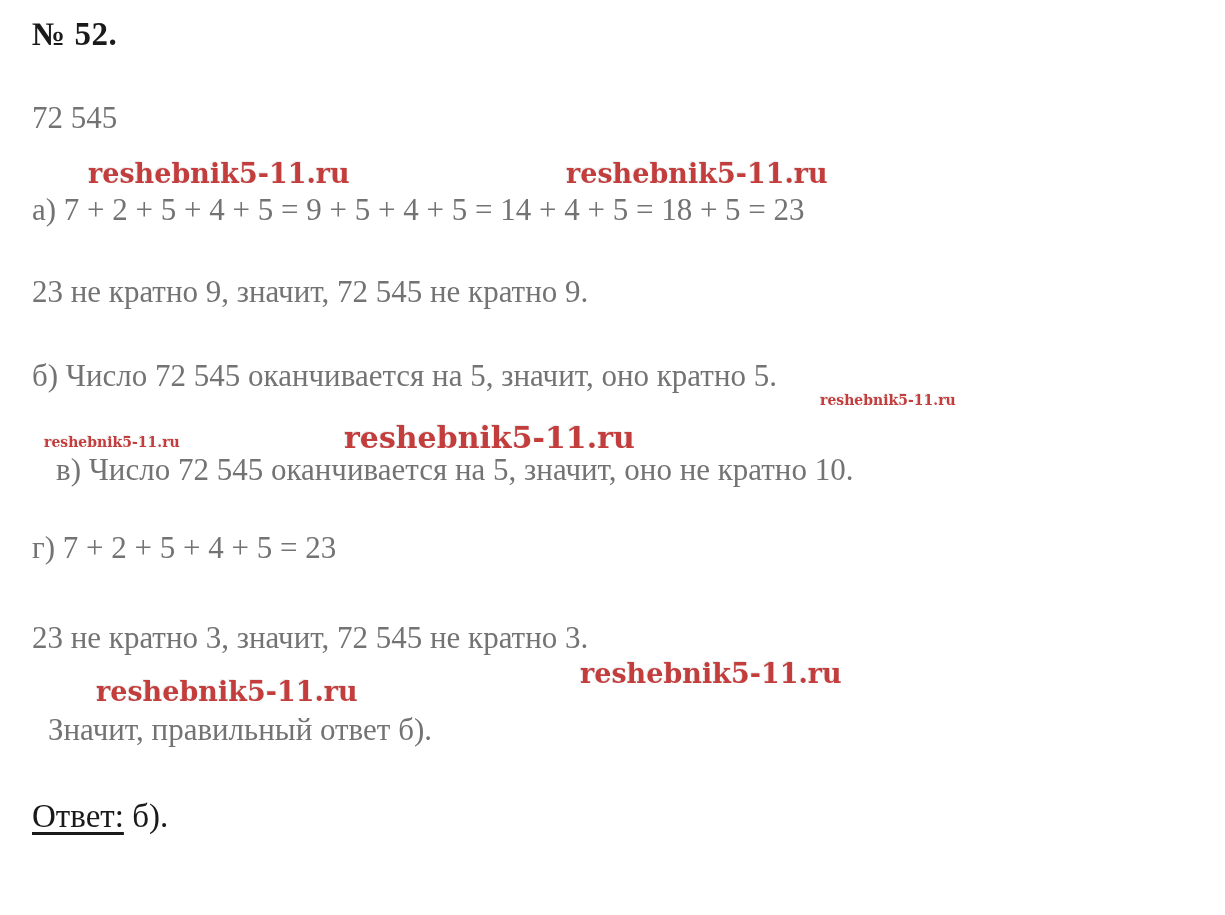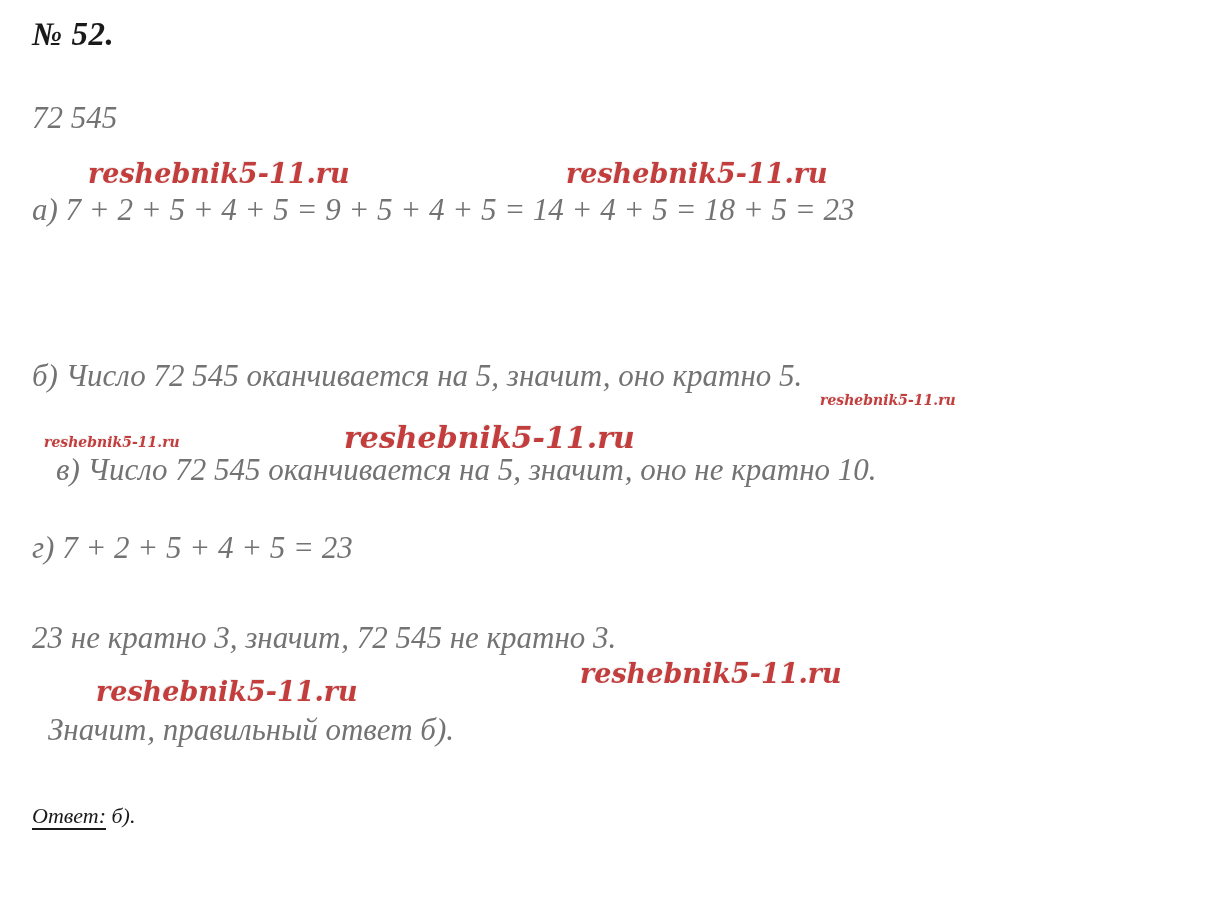--- a/index.html
+++ b/index.html
@@ -16,21 +16,20 @@
     color: #1a1a1a;
     overflow: hidden;
   }
   .solution-body {
     position: absolute;
     left: 0;
     top: 0;
     width: 1225px;
     height: 798px;
     padding: 0;
-    font-style: italic;
   }
   .task-title {
     position: absolute;
     left: 32px;
     top: 16px;
     font-size: 33px;
     font-weight: bold;
     letter-spacing: 0.5px;
     white-space: nowrap;
   }
@@ -47,21 +46,21 @@
   .l-b        { left: 32px; top: 358px; }
   .l-v        { left: 32px; top: 452px; margin-left: 24px; }
   .l-g        { left: 32px; top: 530px; }
   .l-g2       { left: 32px; top: 620px; }
   .l-concl    { left: 32px; top: 712px; margin-left: 16px; }
 
   .answer-line {
     position: absolute;
     left: 32px;
     top: 798px;
-    font-size: 22px;
+    font-size: 33px;
     line-height: 36px;
     white-space: nowrap;
   }
   .answer-label {
     text-decoration: underline;
     text-underline-offset: 5px;
   }
 
   
   .wm {
@@ -87,20 +86,21 @@
 
 <div id="page">
   <div class="solution-body">
 
     <div class="task-title">№ 52.</div>
 
     <div class="line l-number">72 545</div>
 
     <div class="line l-a">а) 7 + 2 + 5 + 4 + 5 = 9 + 5 + 4 + 5 = 14 + 4 + 5 = 18 + 5 = 23</div>
 
+    <div class="line l-a2">23 не кратно 9, значит, 72 545 не кратно 9.</div>
 
     <div class="line l-b">б) Число 72 545 оканчивается на 5, значит, оно кратно 5.</div>
 
     <div class="line l-v">в) Число 72 545 оканчивается на 5, значит, оно не кратно 10.</div>
 
     <div class="line l-g">г) 7 + 2 + 5 + 4 + 5 = 23</div>
 
     <div class="line l-g2">23 не кратно 3, значит, 72 545 не кратно 3.</div>
 
     <div class="line l-concl">Значит, правильный ответ б).</div>

